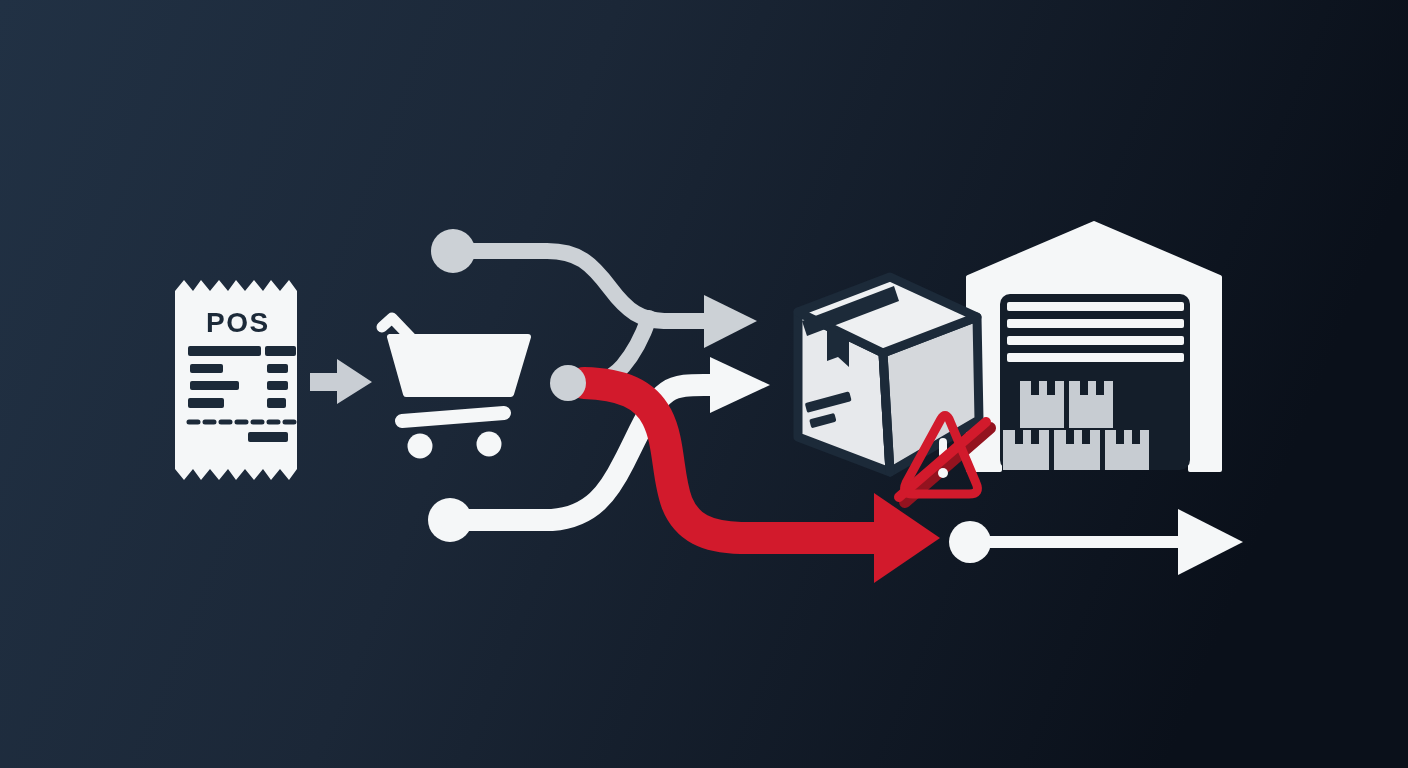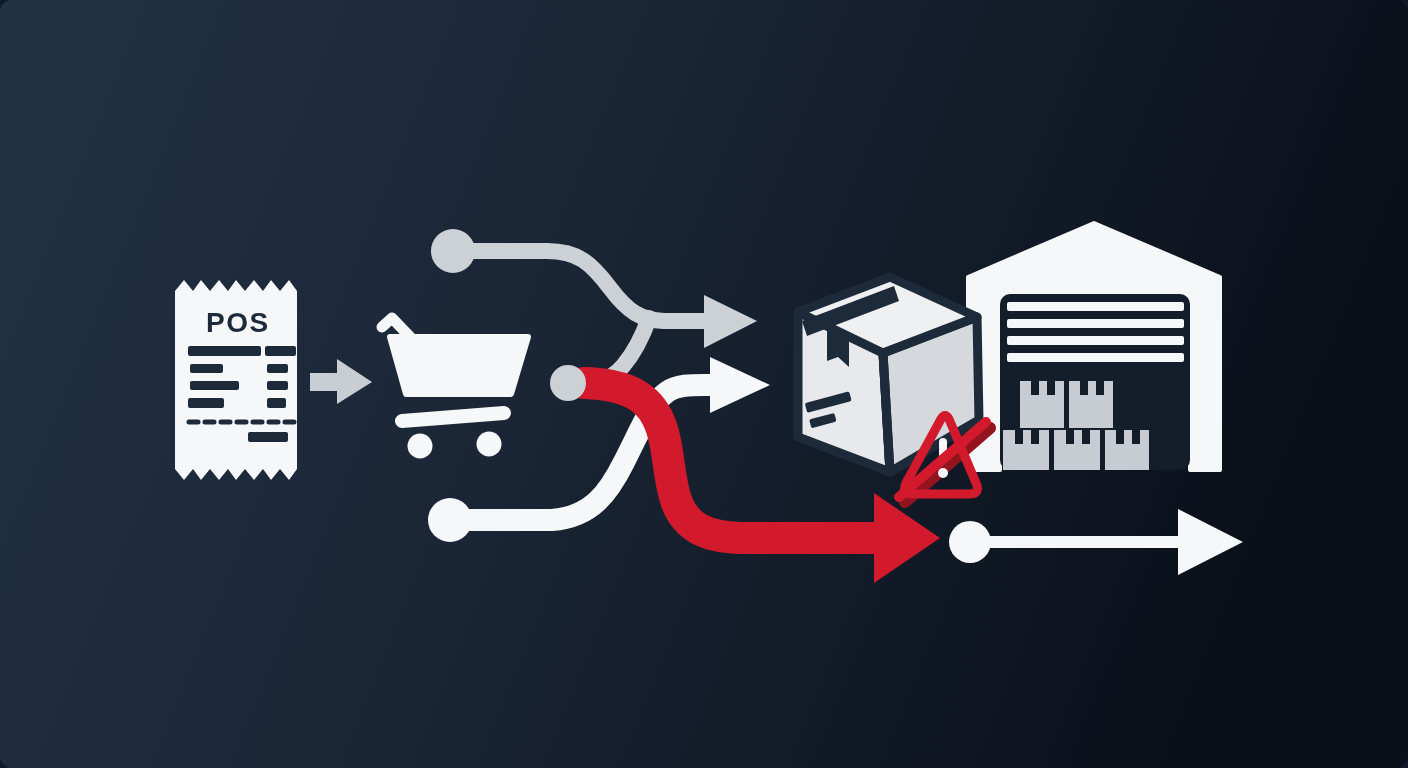--- a/index.html
+++ b/index.html
@@ -4,21 +4,21 @@
 <style>
   :root{
     --bg-left:#213144; --bg-mid:#1b2737; --bg-right:#0a101a;
     --white:#f5f7f8; --light-gray:#ccd1d6; --arrow-gray:#c9ced4;
     --red:#d21a2c; --dark-red:#93131f;
     --navy:#1c2a39; --door-navy:#141e2a;
     --box-light:#e7e9ec; --box-mid:#d5d8dc; --box-top:#eef0f2;
     --crate-gray:#c7ccd2; --tri-fill:#18222e;
   }
   html,body{margin:0;padding:0;background:#10192a;}
-  .canvas{width:1408px;height:768px;overflow:hidden;position:relative;border-radius:12px;}
+  .canvas{width:1408px;height:768px;overflow:hidden;position:relative;}
   svg{display:block;}
   .f-white{fill:var(--white);}
   .f-gray{fill:var(--light-gray);}
   .f-agray{fill:var(--arrow-gray);}
   .f-red{fill:var(--red);}
   .f-navy{fill:var(--navy);}
   .f-door{fill:var(--door-navy);}
   .f-crate{fill:var(--crate-gray);}
   .f-boxl{fill:var(--box-light);}
   .f-boxm{fill:var(--box-mid);}

